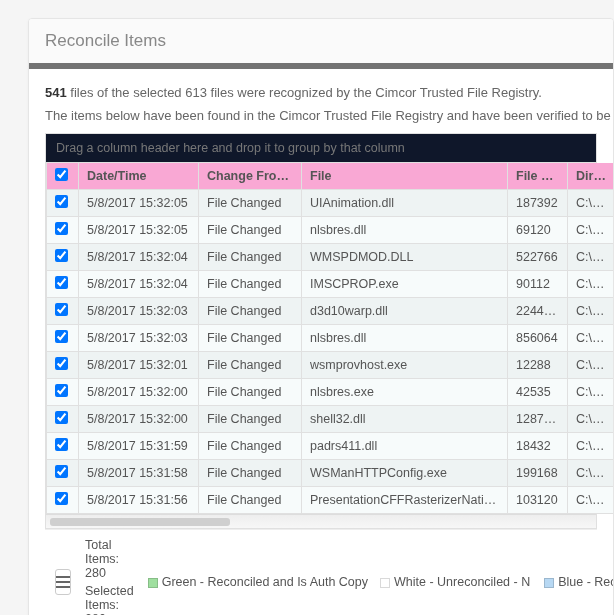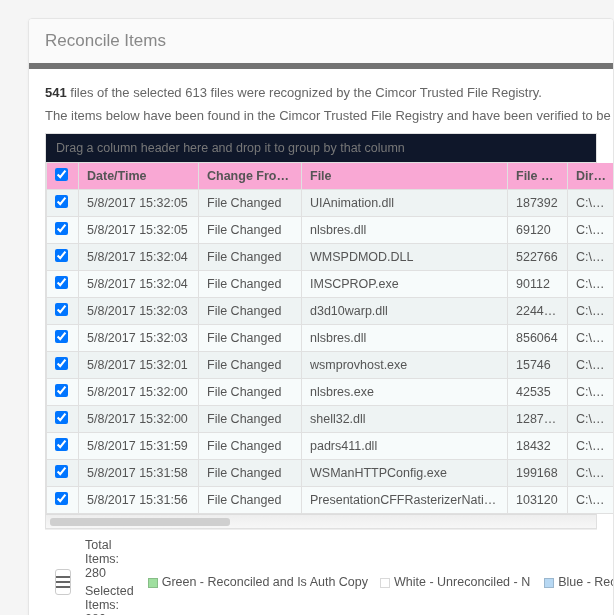--- a/index.html
+++ b/index.html
@@ -190,21 +190,21 @@
               <td class="col-chg">File Changed</td>
               <td class="col-file">nlsbres.dll</td>
               <td class="col-size">856064</td>
               <td class="col-dir">C:\Wind</td>
             </tr>
             <tr>
               <td class="col-chk"><input type="checkbox" checked="" style=""></td>
               <td class="col-dt">5/8/2017 15:32:01</td>
               <td class="col-chg">File Changed</td>
               <td class="col-file">wsmprovhost.exe</td>
-              <td class="col-size">15746</td>
+              <td class="col-size">12288</td>
               <td class="col-dir">C:\Wind</td>
             </tr>
             <tr>
               <td class="col-chk"><input type="checkbox" checked="" style=""></td>
               <td class="col-dt">5/8/2017 15:32:00</td>
               <td class="col-chg">File Changed</td>
               <td class="col-file">nlsbres.exe</td>
               <td class="col-size">42535</td>
               <td class="col-dir">C:\Wind</td>
             </tr>

